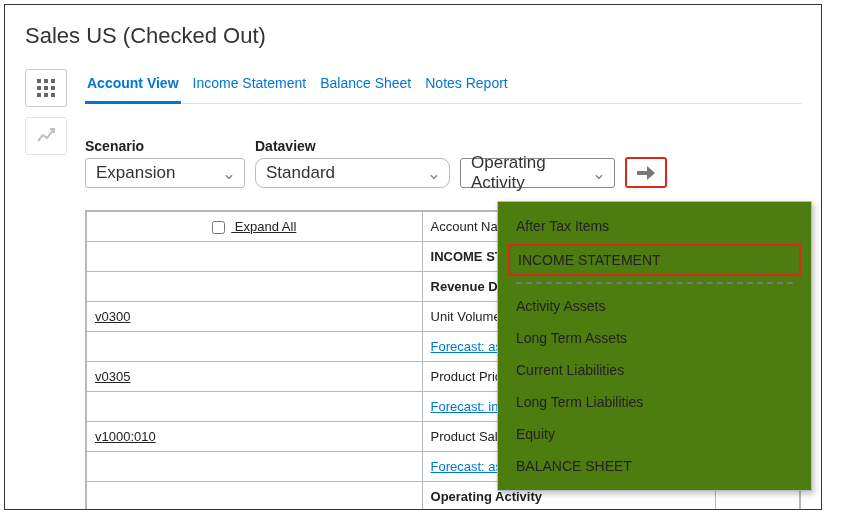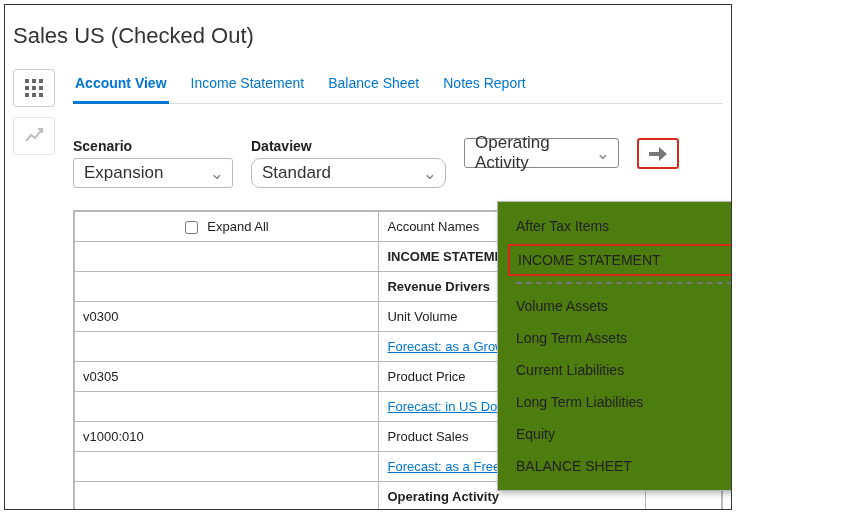--- a/index.html
+++ b/index.html
@@ -1,40 +1,40 @@
 <!DOCTYPE html>
 <html><head>
 <meta charset="utf-8">
 <style>
 * { box-sizing: border-box; margin: 0; padding: 0; font-family: -apple-system, BlinkMacSystemFont, "Segoe UI", Arial, sans-serif; }
 body { background: #fff; padding: 4px; }
-.frame { border: 1px solid #333; width: 728px; height: 506px; padding: 18px 8px; position: relative; overflow: hidden; }
+.frame { border: 1px solid #333; width: 818px; height: 506px; padding: 18px 20px; position: relative; overflow: hidden; }
 .page-title { font-size: 22px; color: #333; font-weight: 400; margin-bottom: 20px; }
 .main-row { display: flex; gap: 14px; }
 .sidebar { width: 46px; display: flex; flex-direction: column; gap: 10px; }
 .side-btn { width: 42px; height: 38px; border: 1px solid #ccc; border-radius: 3px; background: #fff; display: flex; align-items: center; justify-content: center; cursor: pointer; }
 .side-btn.disabled { opacity: 0.55; }
 .content { flex: 1; }
-.tabs { display: flex; gap: 20px; border-bottom: 1px solid #ddd; margin-bottom: 34px; }
+.tabs { display: flex; gap: 10px; border-bottom: 1px solid #ddd; margin-bottom: 34px; }
 .tab { color: #0176d3; font-size: 14px; padding: 6px 2px 10px; cursor: pointer; }
 .tab.active { font-weight: 700; border-bottom: 3px solid #0176d3; margin-bottom: -1px; }
-.filters { display: flex; gap: 18px; margin-bottom: 22px; }
+.filters { display: flex; gap: 10px; align-items: flex-end; margin-bottom: 22px; }
 .filter { display: flex; flex-direction: column; gap: 4px; }
 .filter-label { font-size: 14px; font-weight: 700; color: #222; }
 .select { height: 30px; border: 1px solid #bbb; border-radius: 3px; background: #fff; padding: 0 26px 0 10px; font-size: 17px; color: #333; display: flex; align-items: center; position: relative; cursor: pointer; }
 .select .chev { position: absolute; right: 8px; color: #888; }
 .sel-scenario { width: 160px; }
 .sel-dataview { width: 195px; border-radius: 9px; }
 .sel-acctgrp { width: 155px; border-color: #888; }
 .arrow-btn { width: 42px; height: 31px; border: 2px solid #d9281c; border-radius: 3px; display: flex; align-items: center; justify-content: center; background: #fff; cursor: pointer; }
 .table-wrap { border: 1px solid #b5b8bc; }
 table { border-collapse: collapse; width: 100%; table-layout: fixed; font-size: 13px; }
 th, td { border: 1px solid #b5b8bc; padding: 6px 8px; text-align: left; color: #222; height: 30px; }
 th { font-weight: 400; }
-.col-code { width: 200px; }
+.col-code { width: 200px; text-decoration: underline; }
 .col-name { width: 175px; }
 .col-val { width: 50px; text-align: right; }
 .expand-cell { text-align: center; }
 .expand-cell input { margin-right: 6px; vertical-align: middle; }
 .bold { font-weight: 700; }
 .linky { color: #0176d3; text-decoration: underline; cursor: pointer; }
 .menu { position: absolute; left: 492px; top: 196px; width: 315px; background: #4d7c0f; border: 1px solid #b5b8bc; box-shadow: 2px 3px 6px rgba(0,0,0,0.25); padding: 8px 0; z-index: 10; }
 .menu-item { padding: 8px 18px; font-size: 14px; color: #222; cursor: pointer; white-space: nowrap; }
 .menu-item.highlight { border: 2px solid #d9281c; margin: 2px 10px; padding: 6px 8px; }
 .menu-sep { margin: 6px 18px; border: none; border-top: 2px dashed #777; }
@@ -170,21 +170,21 @@
     </div>
   </div>
 
   <div class="menu">
     <div id="menu-top">
         <div class="menu-item">After Tax Items</div>
         <div class="menu-item highlight">INCOME STATEMENT</div>
       </div>
     <hr class="menu-sep">
     <div id="menu-bottom">
-        <div class="menu-item">Volume Assets</div>
+        <div class="menu-item">Activity Assets</div>
         <div class="menu-item">Long Term Assets</div>
         <div class="menu-item">Current Liabilities</div>
         <div class="menu-item">Long Term Liabilities</div>
         <div class="menu-item">Equity</div>
         <div class="menu-item">BALANCE SHEET</div>
       </div>
   </div>
 </div>
 
 </body></html>

